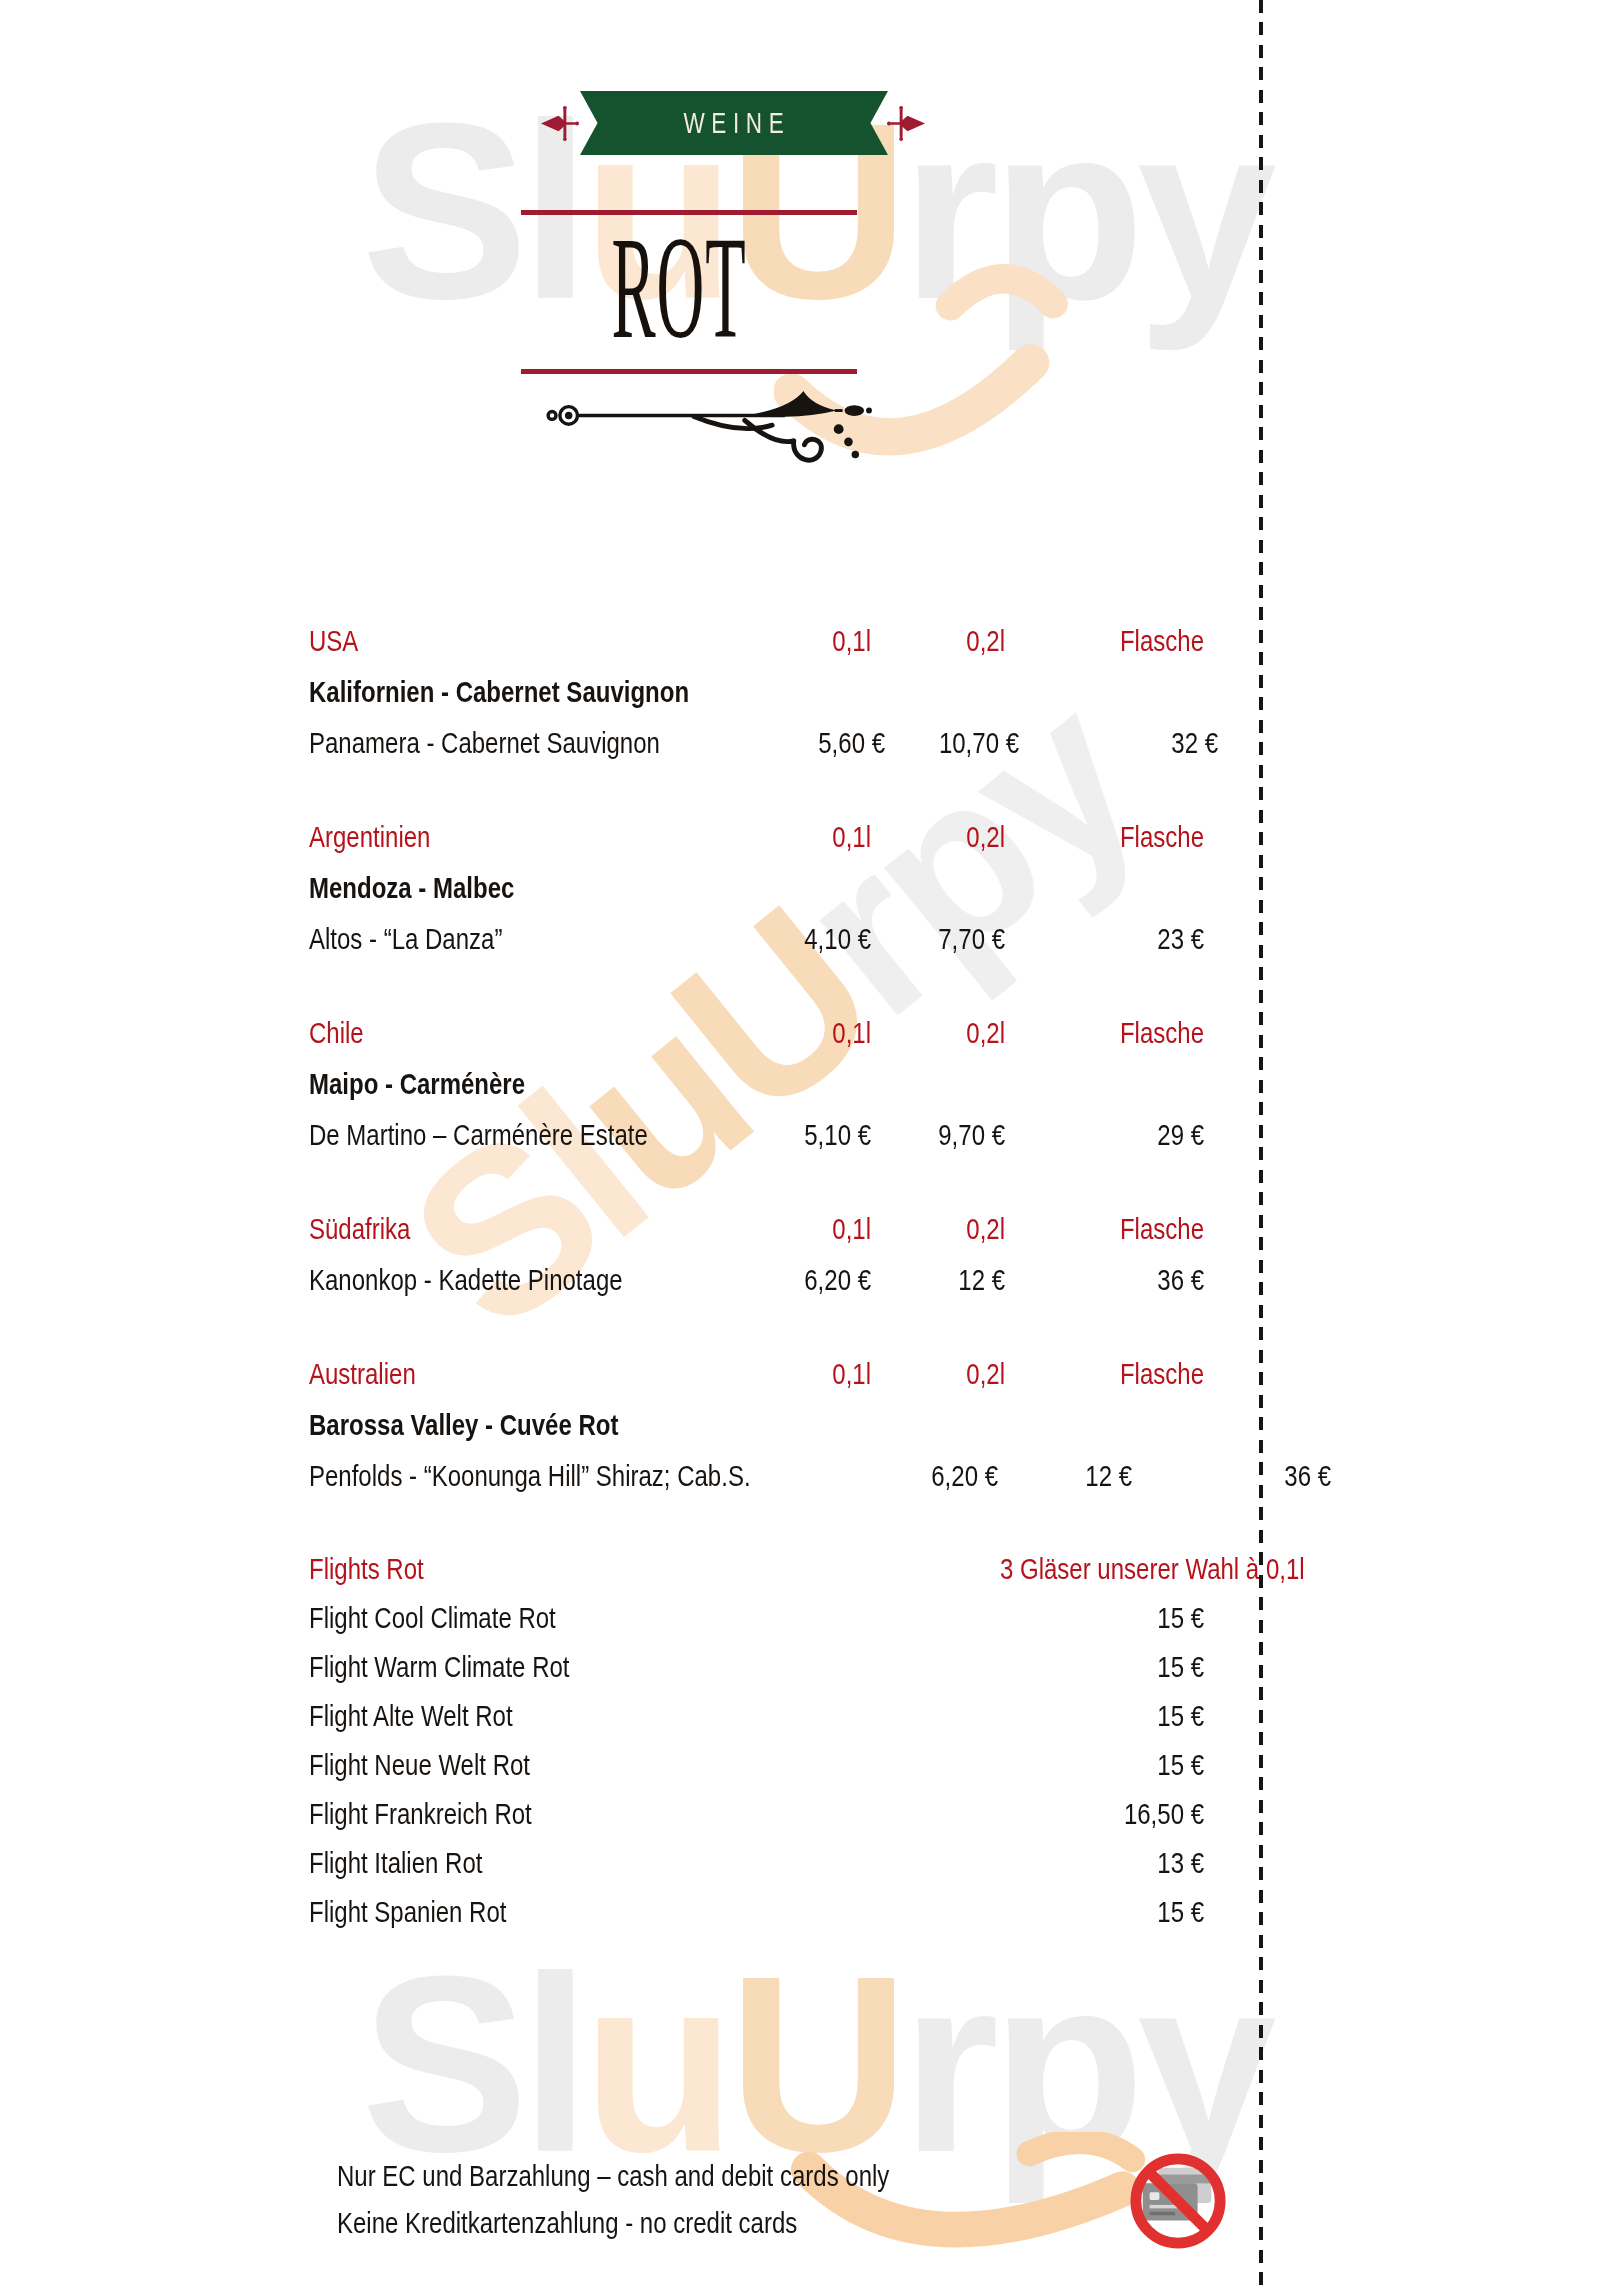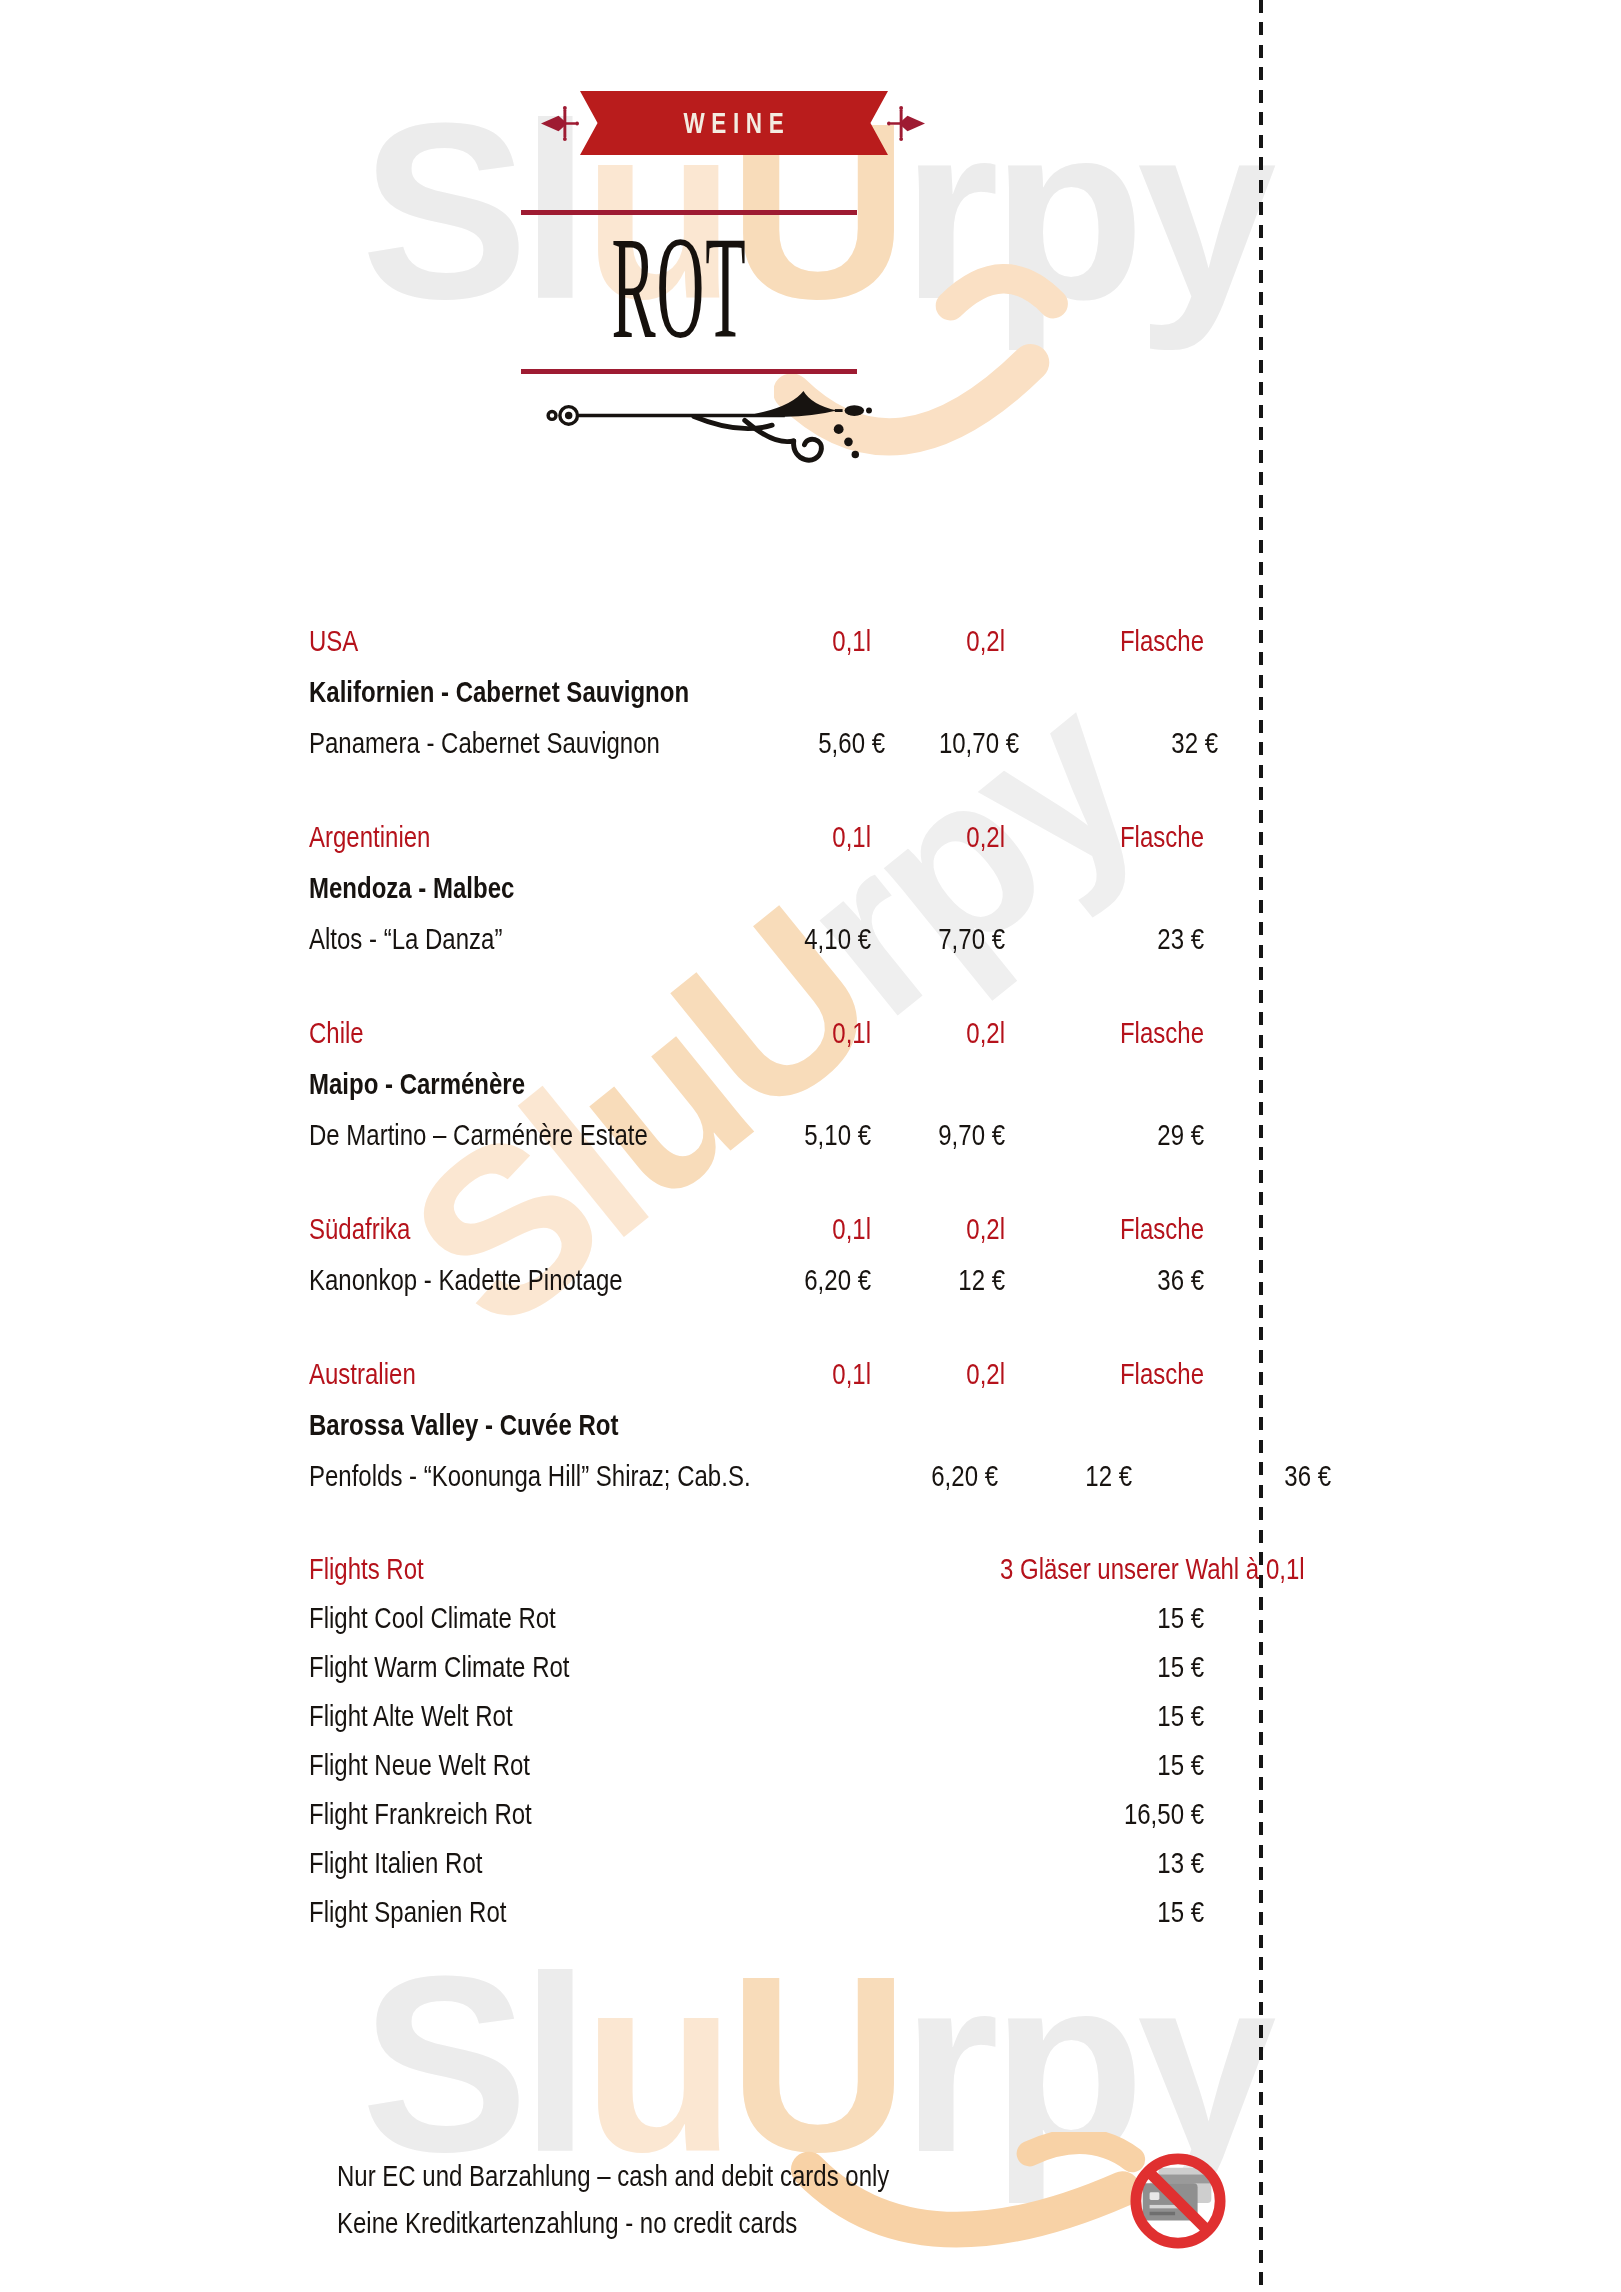--- a/index.html
+++ b/index.html
@@ -12,23 +12,23 @@
   .wm-top{left:361px;top:86px;font-size:251px;}
   .wm-bottom{left:361px;top:1939px;font-size:251px;}
   .wm-mid{left:446px;top:1161px;font-size:233px;transform:rotate(-39deg);transform-origin:0 50%;}
   .wm-gray{color:#ececec;}
   .wm-peach{color:#fbe7d2;}
   .wm-orange{color:#f8dcba;}
   .wm-mid .wm-gray{color:#efefef;}
   .swirl{position:absolute;z-index:0;}
 
   
-  .ribbon{position:absolute;left:580px;top:91px;width:308px;height:64px;background:#b91c1c;
+  .ribbon{position:absolute;left:580px;top:91px;width:308px;height:64px;background:#14532d;
           clip-path:polygon(0 0,100% 0,94.3% 50%,100% 100%,0 100%,5.7% 50%);
-          display:flex;align-items:center;justify-content:center;z-index:1;font-weight:bold;}
+          display:flex;align-items:center;justify-content:center;z-index:1;}
   .ribbon-label{color:#f3ece1;font-size:30px;letter-spacing:8.8px;padding-left:8.8px;
                 transform:scaleX(.75);transform-origin:50% 50%;}
   .ornament{position:absolute;width:39px;height:39px;top:104px;z-index:1;}
   .ornament.left{left:540px;}
   .ornament.right{left:887px;transform:scaleX(-1);}
   .rule{position:absolute;left:521px;width:336px;height:4.9px;background:#9e1b32;z-index:1;}
   .rule-1{top:210px;} .rule-2{top:369px;}
   .page-title{position:absolute;left:434px;top:214px;width:490px;text-align:center;z-index:1;
               font-family:"Liberation Serif",serif;font-size:147px;line-height:1;color:#16110d;
               letter-spacing:2px;transform:scaleX(.45);transform-origin:50% 50%;}

